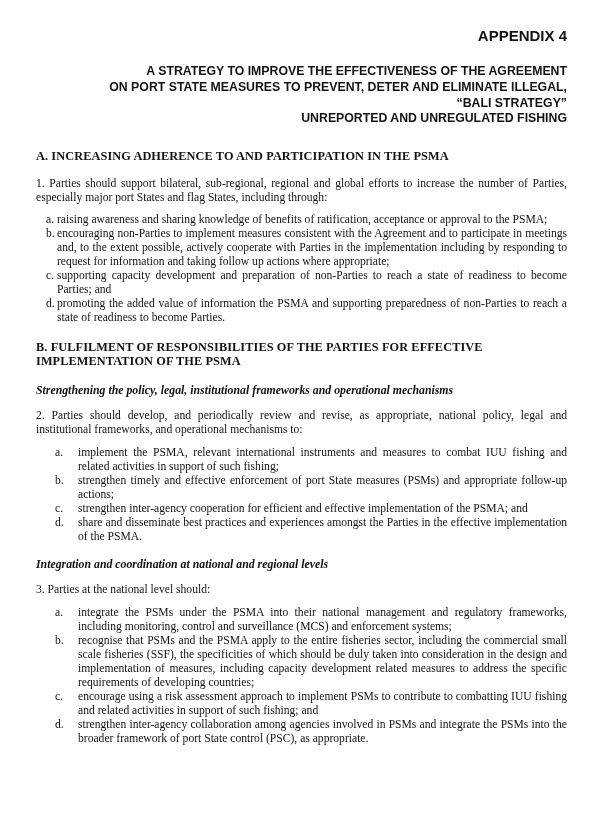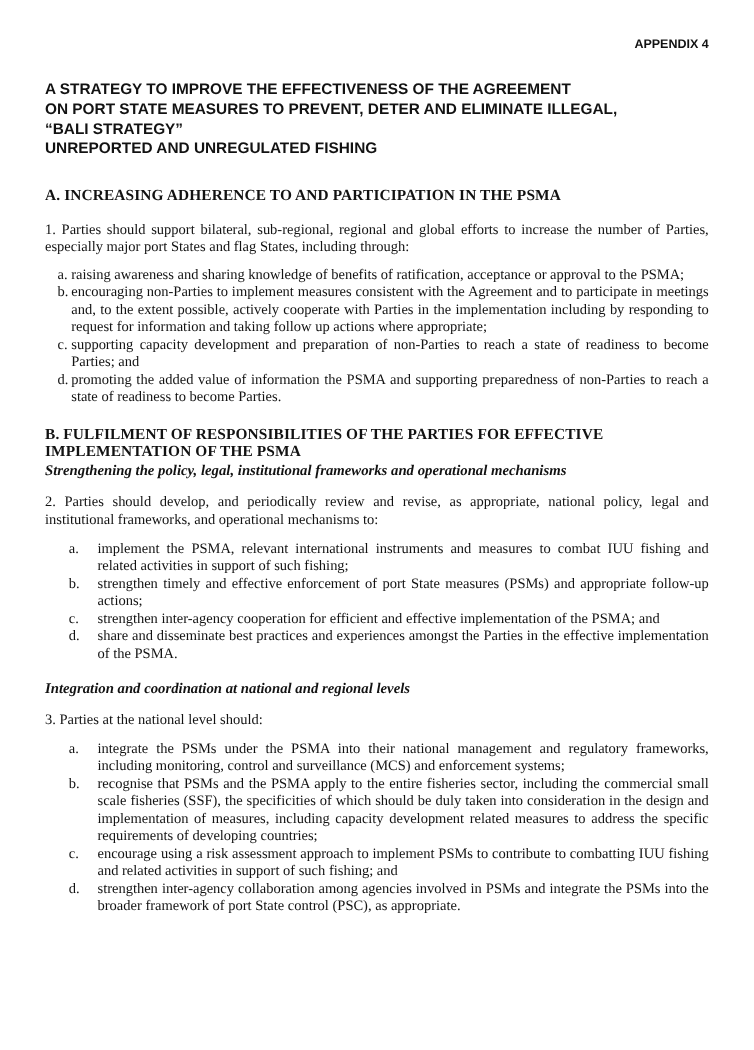--- a/index.html
+++ b/index.html
@@ -17,46 +17,47 @@
     font-family: "Liberation Serif", "DejaVu Serif", serif;
     font-size: 11.6px;
     line-height: 14px;
     padding: 28px 36px 0 36px;
     overflow: hidden;
   }
   .appendix {
     text-align: right;
     font-family: "Liberation Sans", "DejaVu Sans", sans-serif;
     font-weight: bold;
-    font-size: 10px;
+    font-size: 15px;
     line-height: 15px;
   }
   .doc-title {
     margin-top: 21px;
-    text-align: left;
+    text-align: right;
     font-family: "Liberation Sans", "DejaVu Sans", sans-serif;
     font-weight: bold;
     font-size: 12.3px;
     line-height: 15.8px;
   }
   .sec-heading {
     font-weight: bold;
     font-size: 12.3px;
     line-height: 14.5px;
     margin: 22px 0 0 0;
     letter-spacing: 0.1px;
   }
   .sec-heading.b {
     margin-top: 15px;
     max-width: 468px;
   }
   .subheading {
     font-weight: bold;
     font-style: italic;
     font-size: 11.8px;
+    margin-top: 14px;
   }
   .subheading.second {
     margin-top: 13px;
   }
   p.body {
     margin: 12px 0 0 0;
     text-align: justify;
   }
   p.body.first {
     margin-top: 13px;

